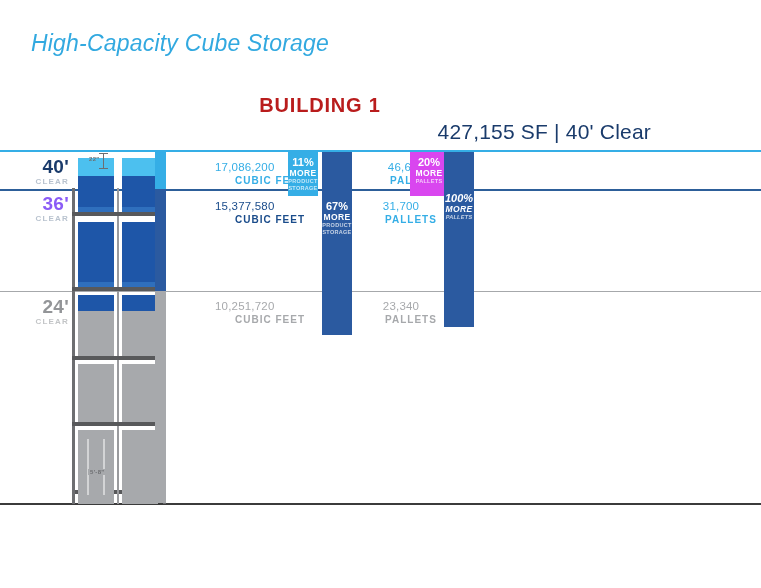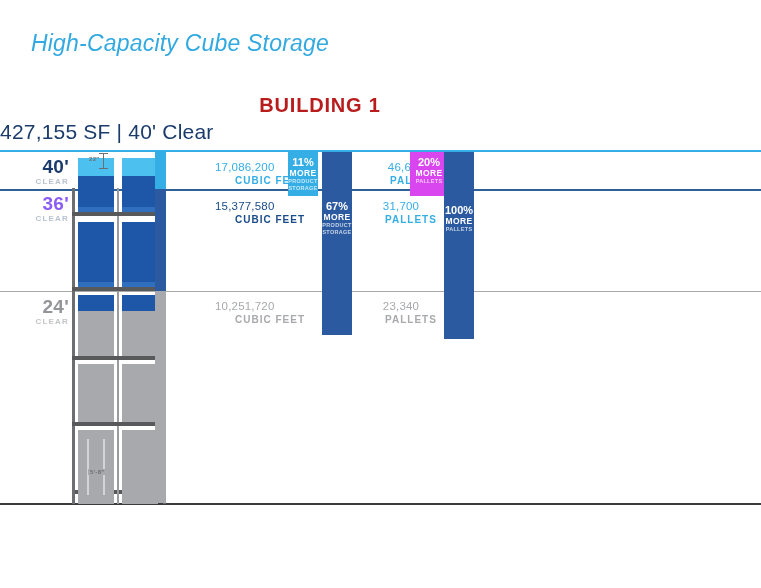--- a/index.html
+++ b/index.html
@@ -18,21 +18,21 @@
     font-size:23px;font-style:italic;font-weight:400;
     color:#32a9e0;letter-spacing:.2px;white-space:nowrap;
   }
   #building-title{
     position:absolute;left:0;top:94px;width:640px;
     text-align:center;font-size:20px;font-weight:700;
     color:#b91c1c;letter-spacing:.8px;
   }
   #building-sub{
     position:absolute;left:0;top:120px;width:651px;
-    text-align:left;font-size:21px;font-weight:400;
+    text-align:right;font-size:21px;font-weight:400;
     color:#1a3b6b;letter-spacing:.2px;
   }
 
   
   .hline{position:absolute;left:0;width:761px;}
   #line-top{top:150px;height:2px;background:#35aee6;}
   #line-36{top:189px;height:2px;background:#2d5f99;}
   #line-24{top:291px;height:1px;background:#a6a8ab;}
   #line-ground{top:503px;height:2px;background:#3b3b3b;}
 
@@ -84,21 +84,21 @@
   .callout{position:absolute;display:flex;flex-direction:column;
            align-items:center;justify-content:flex-start;
            color:#ffffff;text-align:center;overflow:hidden;}
   .callout .pct{font-size:11px;font-weight:700;letter-spacing:0px;line-height:12px;}
   .callout .more{font-size:8.5px;font-weight:700;letter-spacing:.4px;line-height:10px;}
   .callout .what{font-size:5.5px;font-weight:700;letter-spacing:.3px;line-height:6.5px;opacity:.72;}
 
   #co-11{left:288px;top:152px;width:30px;height:40px;background:#35aee6;padding-top:4px;}
   #co-67{left:322px;top:152px;width:30px;height:135px;background:#2b5aa0;padding-top:48px;}
   #co-20{left:410px;top:152px;width:38px;height:40px;background:#d946ef;padding-top:4px;}
-  #co-100{left:444px;top:152px;width:30px;height:135px;background:#2b5aa0;padding-top:52px;}
+  #co-100{left:444px;top:152px;width:30px;height:135px;background:#2b5aa0;padding-top:40px;font-style:italic;}
 
   
   #body-copy{
     position:absolute;left:216px;top:389px;width:392px;
     font-size:11.5px;line-height:19px;color:#6d6e71;
     text-align:justify;letter-spacing:.1px;
   }
 </style>
 </head>
 <body>

